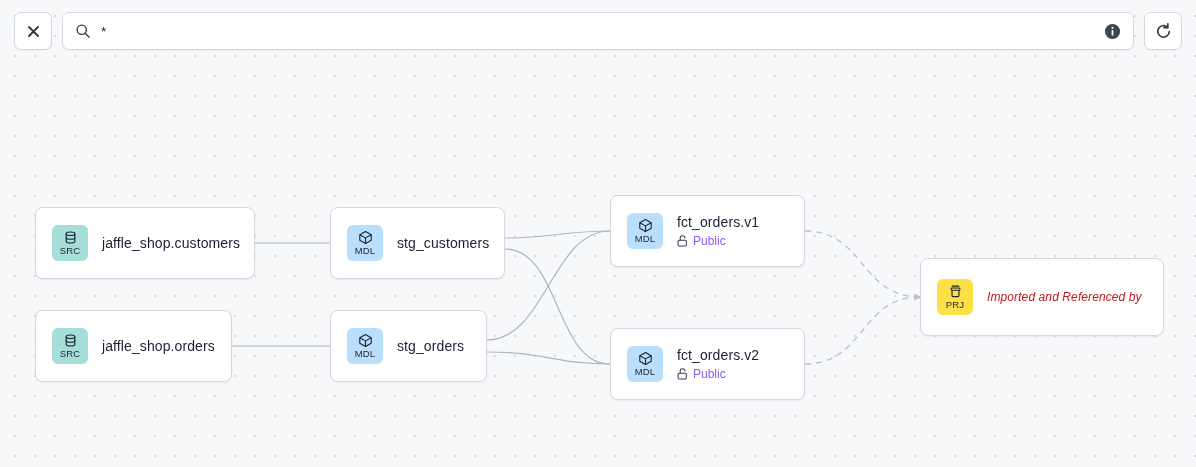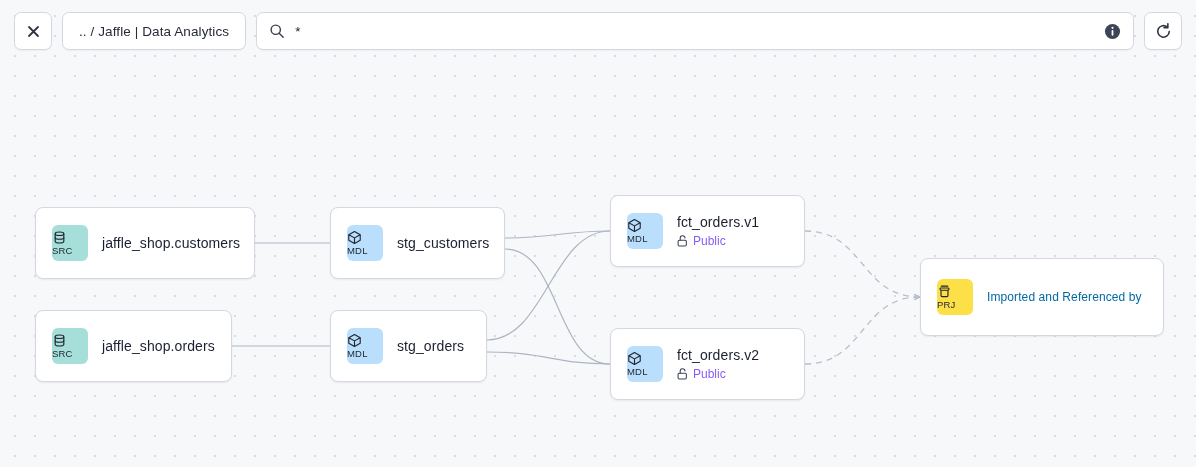--- a/index.html
+++ b/index.html
@@ -99,21 +99,21 @@
     padding: 0 16px;
     cursor: pointer;
     box-shadow: 0 1px 2px rgba(25,35,65,.07);
     z-index: 10;
   }
   .badge {
     width: 36px; height: 36px;
     border-radius: 6px;
     display: flex;
     flex-direction: column;
-    align-items: flex-start;
+    align-items: center;
     justify-content: center;
     gap: 0px;
     flex: none;
     color: #1f2430;
   }
   .badge-src { background: #a6ded9; }
   .badge-mdl { background: #b9dffc; }
   .badge-prj { background: #fde047; }
   .badge-code {
     font-size: 9.5px;
@@ -133,23 +133,24 @@
   .node-sub {
     font-size: 12px;
     color: #8b5cf6;
     display: flex;
     align-items: center;
     gap: 5px;
     white-space: nowrap;
   }
   .node-kicker {
     font-size: 12px;
-    color: #0369a1;
+    color: #b91c1c;
     white-space: nowrap;
     letter-spacing: .1px;
+    font-style: italic;
   }
   .node-main {
     font-size: 14.5px;
     color: #1b2030;
     white-space: nowrap;
     letter-spacing: .1px;
   }
 
   
   #node-src-customers { left: 35px;  top: 207px; width: 220px; height: 72px; }
@@ -202,21 +203,20 @@
   <div id="toolbar">
 
     <div class="tb-btn" id="close-btn">
       <span>
         <svg class="icon-svg" width="15" height="15" viewBox="0 0 16 16">
           <path d="M3.2,3.2 L12.8,12.8 M12.8,3.2 L3.2,12.8" stroke="#2f3545" stroke-width="1.9" stroke-linecap="round" fill="none"></path>
         </svg>
       </span>
     </div>
 
-    <div class="tb-btn" id="breadcrumb-btn">.. / Jaffle | Data Analytics</div>
 
     <div id="search-wrap">
       <span>
         <svg class="icon-svg" width="16" height="16" viewBox="0 0 18 18">
           <circle cx="7.6" cy="7.6" r="5.2" fill="none" stroke="#3a4152" stroke-width="1.6"></circle>
           <path d="M11.4,11.4 L16,16" stroke="#3a4152" stroke-width="1.6" stroke-linecap="round"></path>
         </svg>
       </span>
       <input id="search-input" type="text" value="*" style="">
       <span style="cursor:pointer">

